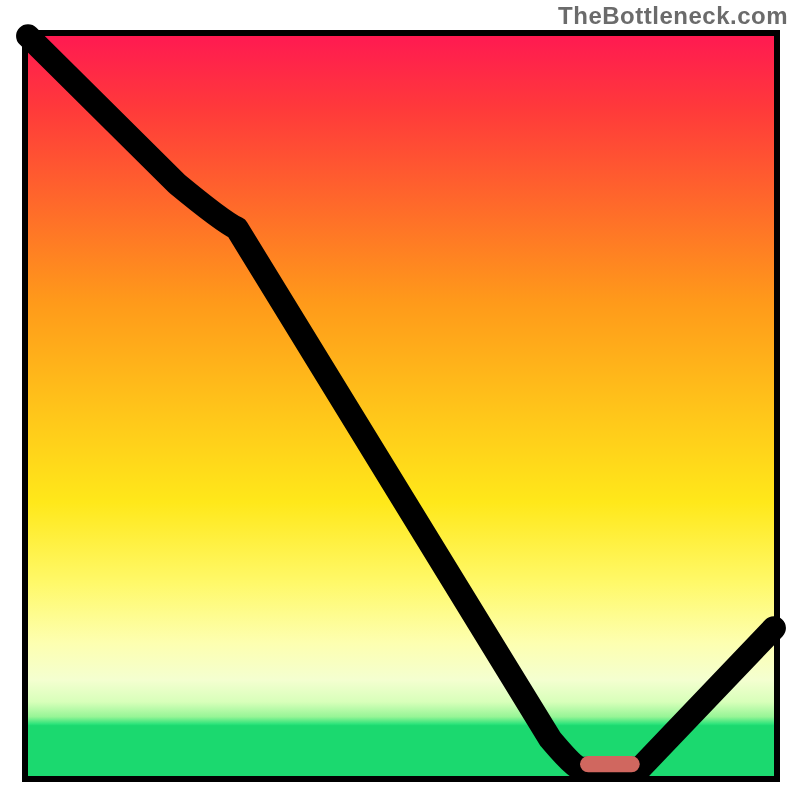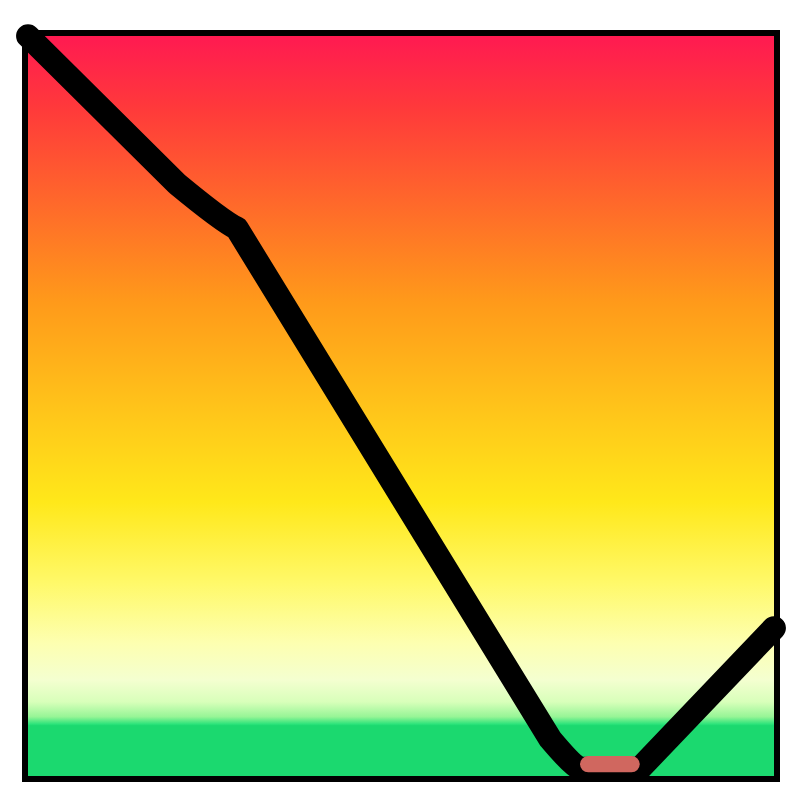--- a/index.html
+++ b/index.html
@@ -74,20 +74,21 @@
   }
   .marker {
     fill: #d0675f;
   }
 </style>
 </head>
 <body>
 
 <div class="frame">
 
+  <div class="watermark">TheBottleneck.com</div>
 
   <div class="plot-outer">
     <div class="gradient"></div>
 
     <svg class="curve" viewBox="0 0 100 100" preserveAspectRatio="none">
       <path d="M 0 0
                L 20 20
                Q 26 25 28 26
                L 70 95
                Q 73 98.6 74 99

